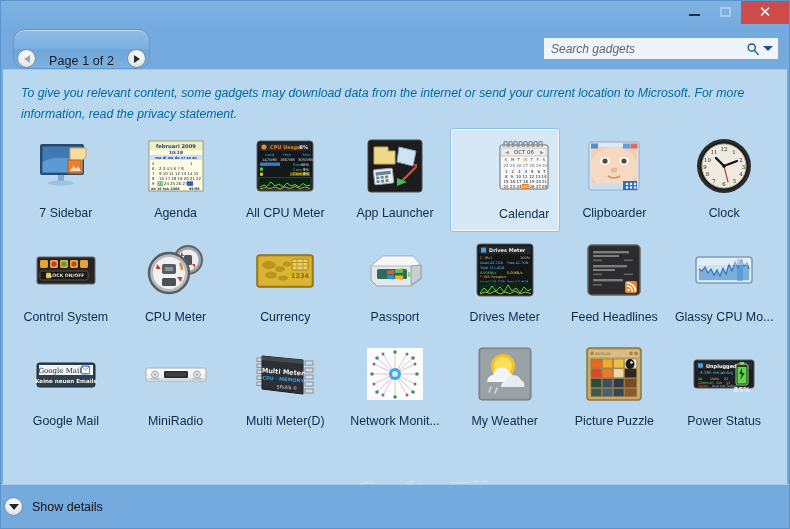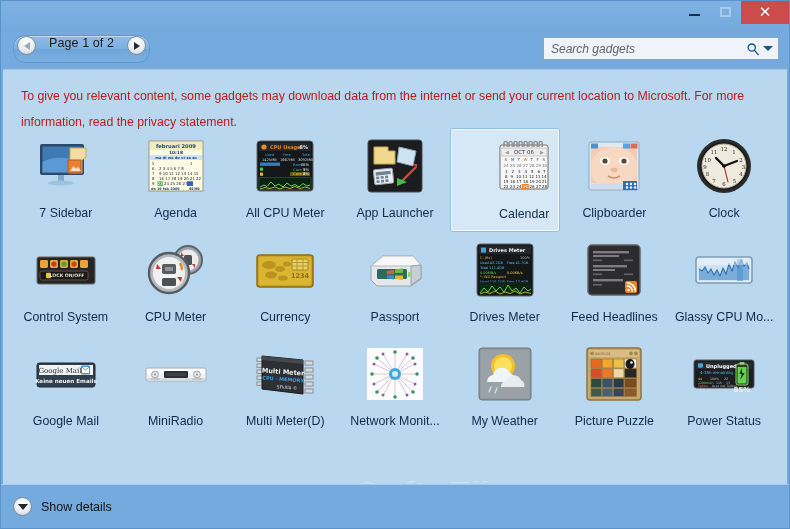--- a/index.html
+++ b/index.html
@@ -44,22 +44,22 @@
   }
 
   
   .toolbar {
     flex: 0 0 40px; height: 40px;
     display: flex; align-items: center;
     padding: 0 10px 0 12px;
     position: relative;
   }
   .pager {
-    display: flex; align-items: flex-start;
-    height: 28px;
+    display: flex; align-items: flex-end;
+    height: 40px;
     border-radius: 12px;
     background: linear-gradient(to bottom,#8fbce6 0%,#7db0e0 48%,#6ea6da 52%,#7cb0e0 100%);
     border: 1px solid #5f97ce;
     padding: 0 3px;
     box-shadow: inset 0 1px 0 rgba(255,255,255,.45);
   }
   .navbtn {
     width: 19px; height: 19px; border-radius: 50%;
     border: 1px solid #7d8d9c;
     background: radial-gradient(circle at 50% 30%, #fdfdfd 0%, #e9eef2 55%, #c6ced6 100%);
@@ -95,22 +95,23 @@
   
   .content {
     flex: 1 1 auto;
     margin: 0 2px 0 2px;
     background: #b9d8ef;
     border-top: 1px solid #a2c6e3;
     position: relative;
     overflow: hidden;
   }
   .notice {
-    color: #b91c1c; font-size: 12.3px; line-height: 26px;
+    color: #0369a1; font-size: 12.3px; line-height: 21px;
     padding: 13px 36px 0 18px;
+    font-style: italic;
   }
 
   .grid {
     position: absolute; left: 0; right: 0; top: 58px;
     display: grid;
     grid-template-columns: repeat(7, 1fr);
     grid-auto-rows: 104px;
     padding: 0 8px;
   }
   .cell {
@@ -145,21 +146,21 @@
     color: rgba(255,255,255,.30);
     letter-spacing: -1px;
     pointer-events: none;
     text-shadow: 0 1px 0 rgba(130,175,210,.35);
   }
 
   
   .footer {
     flex: 0 0 44px; height: 44px;
     display: flex; align-items: center;
-    padding-left: 12px;
+    padding-left: 3px;
     background: #74aade;
     border-top: 1px solid #a7cbe8;
   }
   .discl {
     width: 19px; height: 19px; border-radius: 50%;
     border: 1px solid #7d8d9c;
     background: radial-gradient(circle at 50% 30%, #fdfdfd 0%, #e9eef2 55%, #c6ced6 100%);
     display: flex; align-items: center; justify-content: center;
     margin-right: 9px; flex: 0 0 19px; cursor: default;
   }

